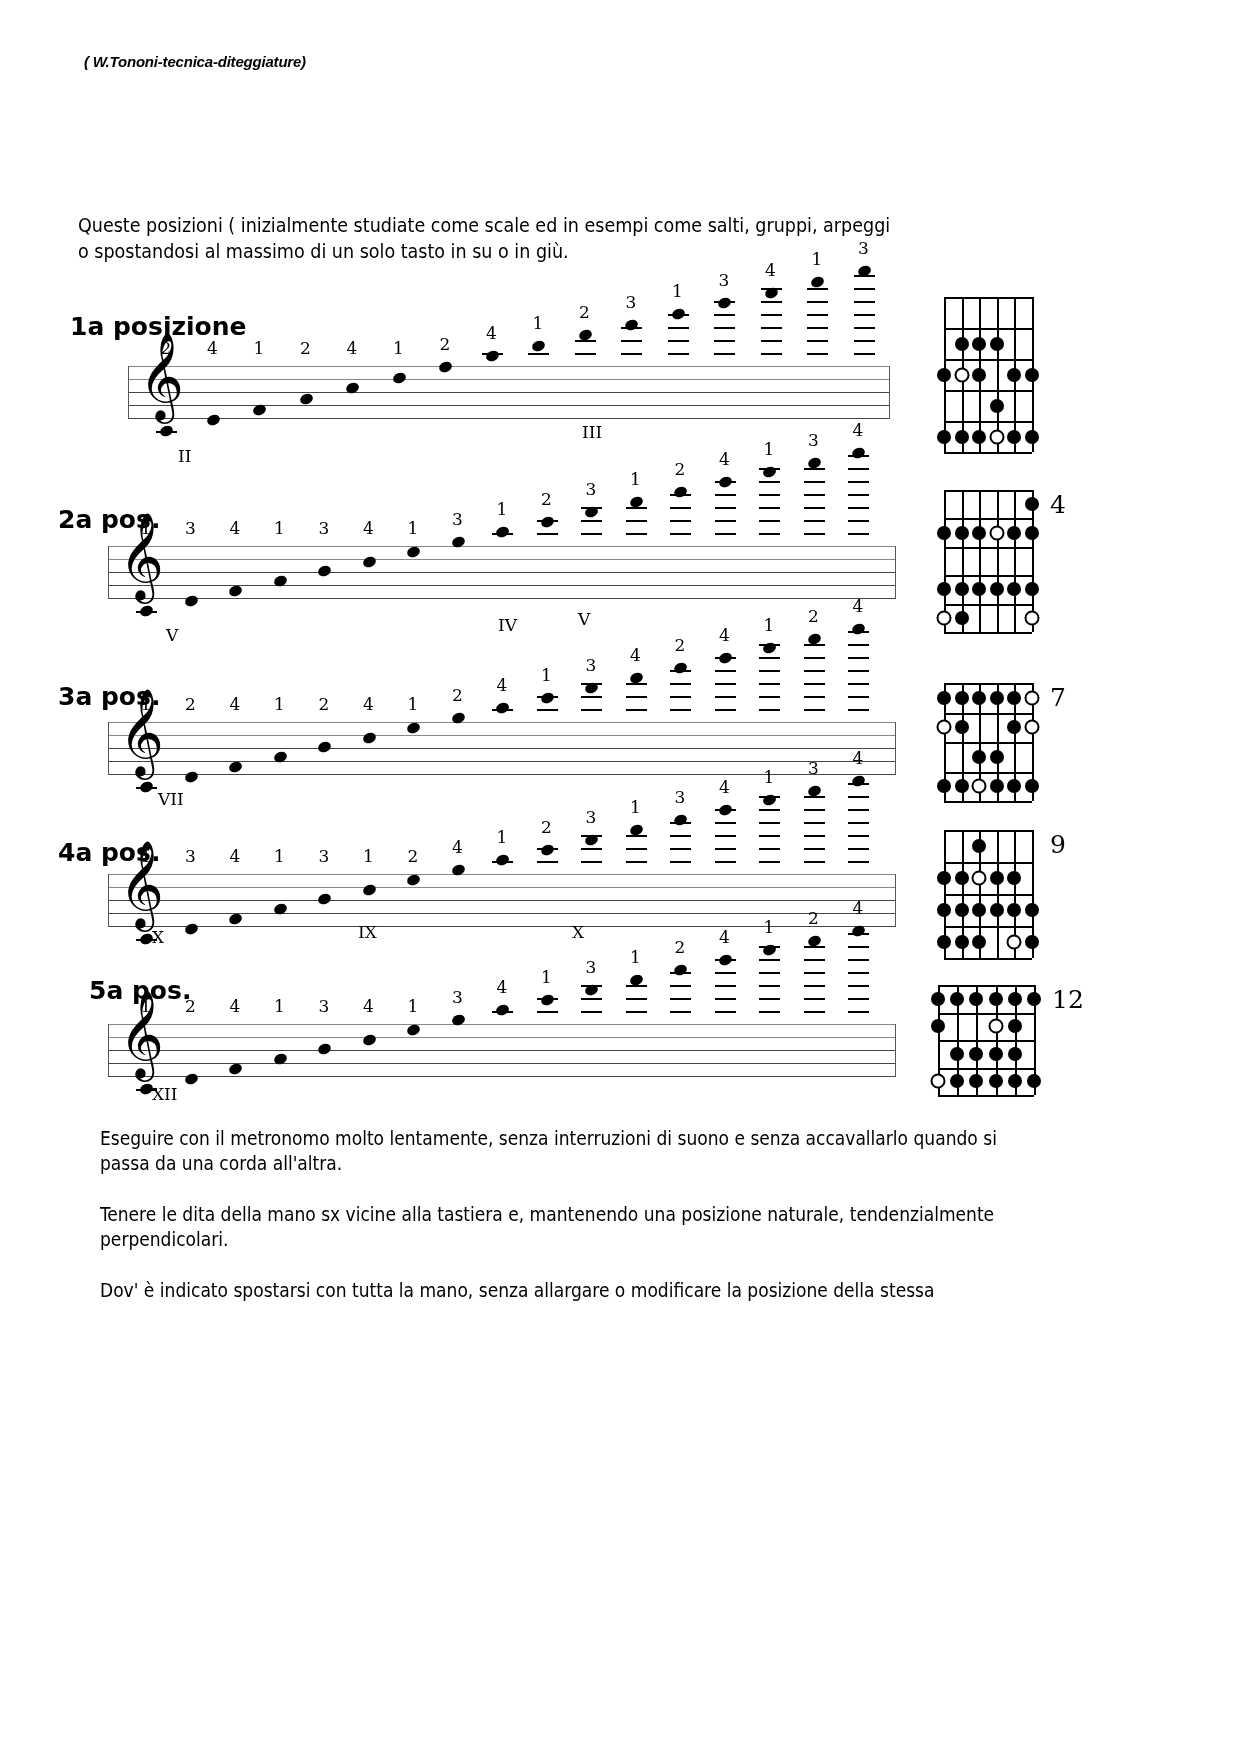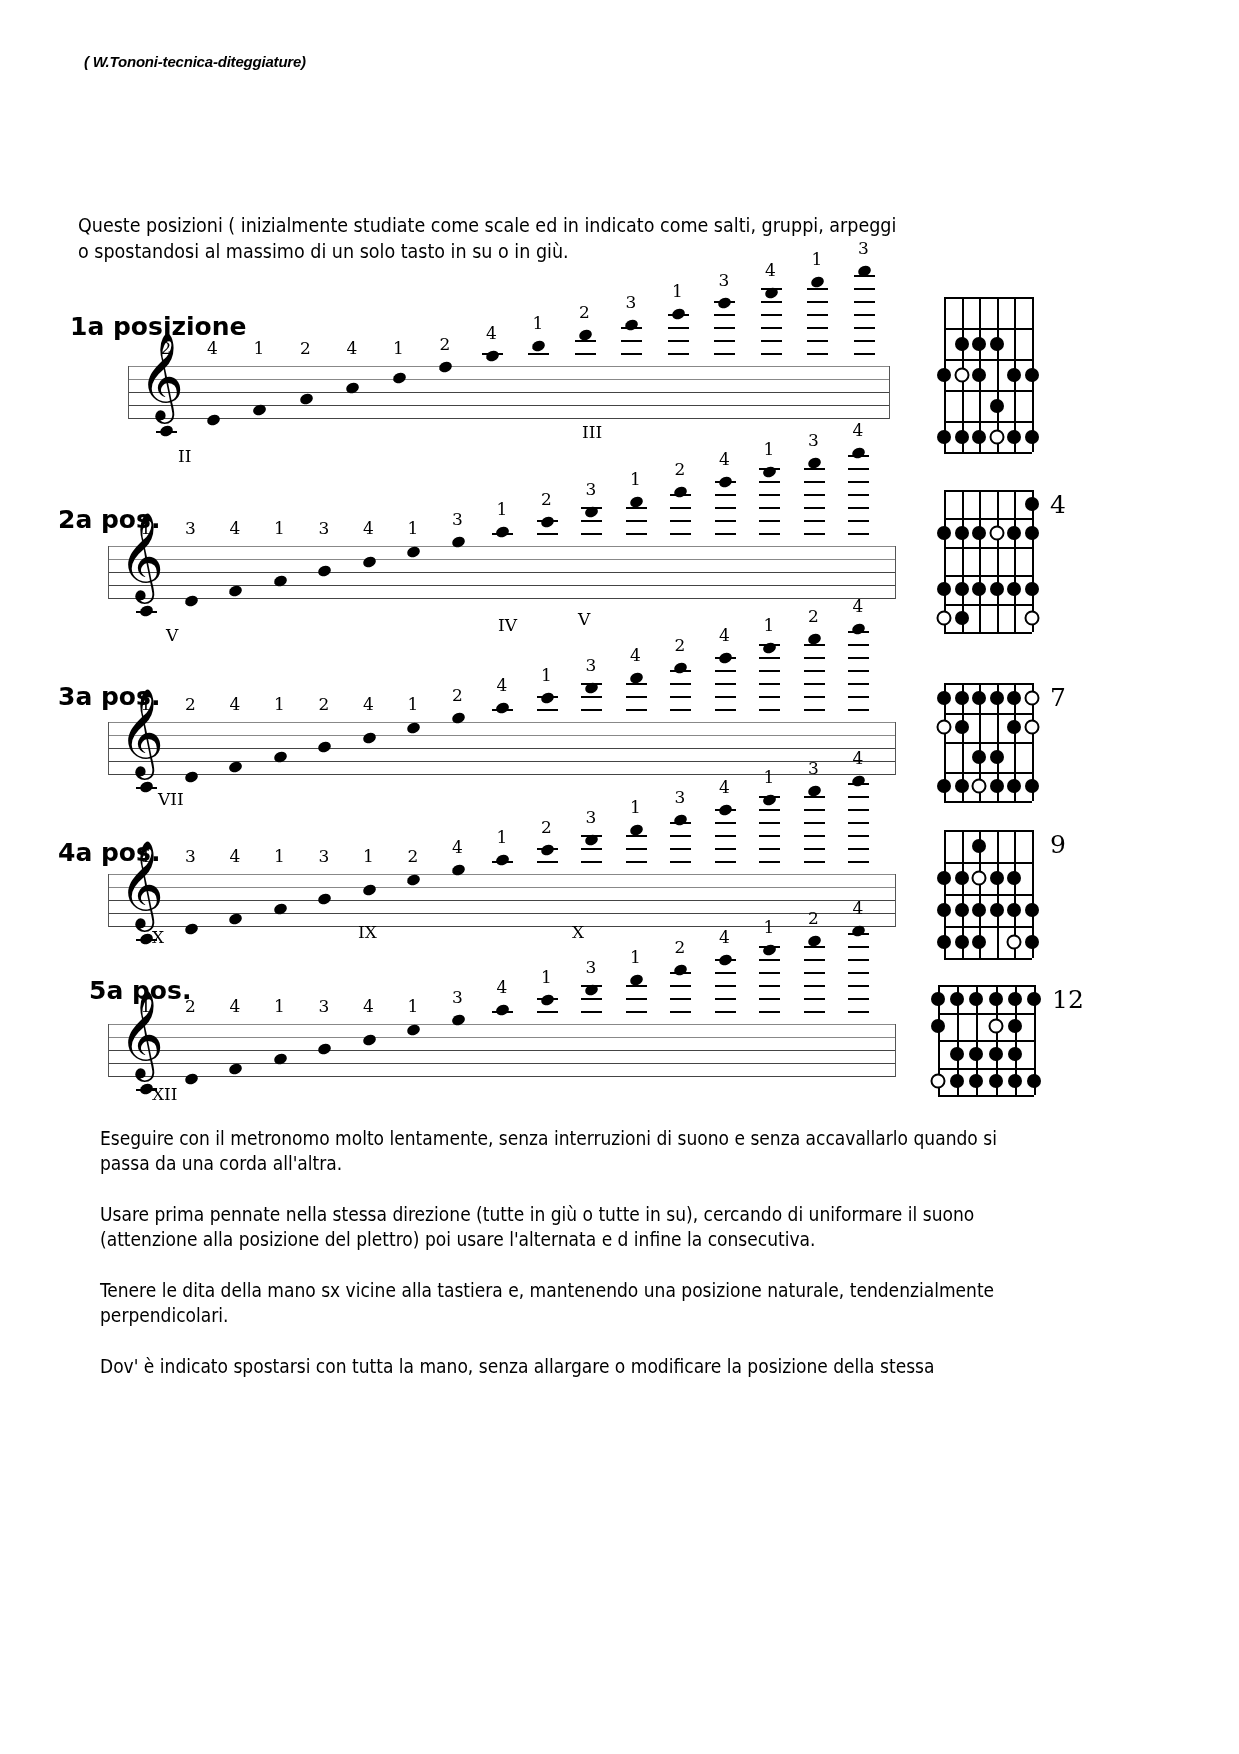--- a/index.html
+++ b/index.html
@@ -200,21 +200,21 @@
   }
 </style>
 </head>
 <body>
 
 <div class="page">
 
   <div class="doc-credit">( W.Tononi-tecnica-diteggiature)</div>
 
   <div class="intro">
-    <p>Queste posizioni ( inizialmente studiate come scale ed in indicato come salti, gruppi, arpeggi</p>
+    <p>Queste posizioni ( inizialmente studiate come scale ed in esempi come salti, gruppi, arpeggi</p>
     <p>o spostandosi al massimo di un solo tasto in su o in giù.</p>
   </div>
 
   <div id="systems-host">
       <div class="system" style="top: 0px;">
         <div class="pos-label" style="left: 70px; top: 312px;">1a posizione</div>
         <div class="staff" style="left: 128px; top: 366px; width: 762px;">
           <div class="staff-line l0"></div>
           <div class="staff-line l1"></div>
           <div class="staff-line l2"></div>
@@ -796,18 +796,17 @@
           <div class="fb-dot" style="left: 57.6px; top: 96.25px;"></div>
           <div class="fb-dot" style="left: 76.8px; top: 96.25px;"></div>
           <div class="fb-dot" style="left: 96px; top: 96.25px;"></div>
         </div>
         <div class="fret-num" style="left: 1052px; top: 987px;">12</div>
       </div>
     </div>
 
   <div class="bottom-notes" id="bottom-notes">
       <p>Eseguire con il metronomo molto lentamente, senza interruzioni di suono e senza accavallarlo quando si passa da una corda all'altra.</p>
-      <p>Usare prima pennate nella stessa direzione (tutte in giù o tutte in su), cercando di uniformare il suono (attenzione alla posizione del plettro) poi usare l'alternata e d infine la consecutiva.</p>
       <p>Tenere le dita della mano sx vicine alla tastiera e, mantenendo una posizione naturale, tendenzialmente perpendicolari.</p>
       <p>Dov' è indicato spostarsi con tutta la mano, senza allargare o modificare la posizione della stessa</p>
     </div>
 
 </div>
 
 </body></html>

